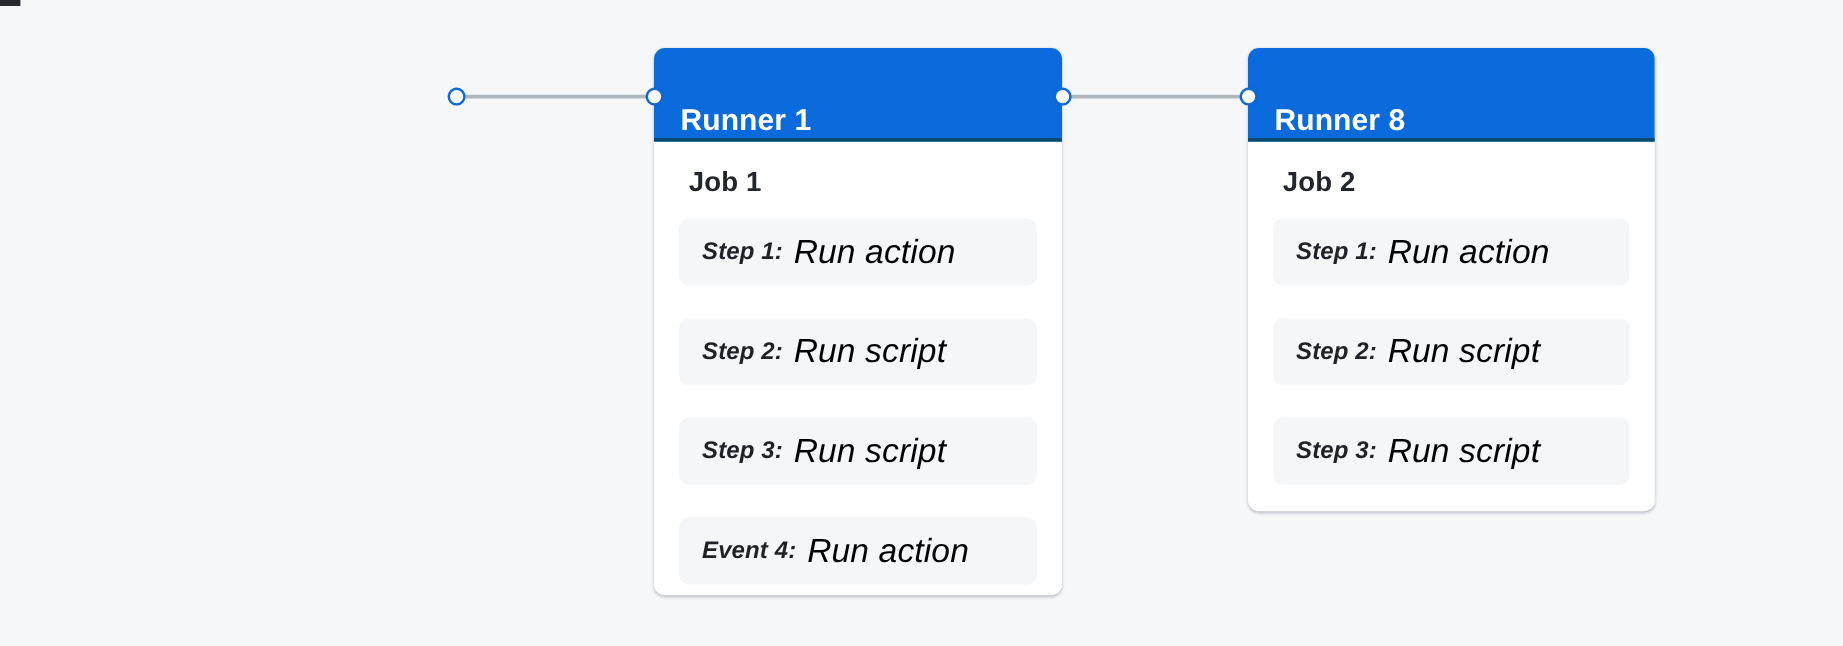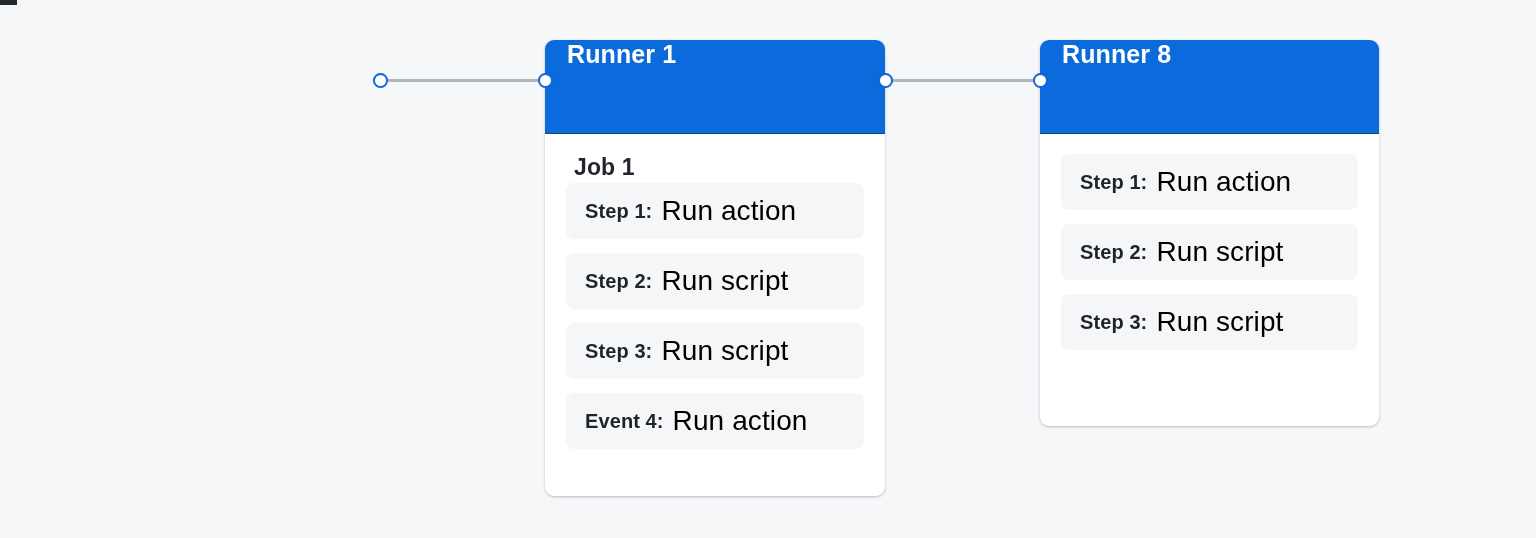--- a/index.html
+++ b/index.html
@@ -82,48 +82,49 @@
   
   .runner-card {
     position: absolute;
     background: #ffffff;
     border-radius: 9px;
     box-shadow: 0 1px 3px rgba(16,24,40,0.17), 0 1px 2px rgba(16,24,40,0.10);
     overflow: hidden;
     z-index: 2;
   }
   .runner-header {
-    height: 94px;
+    height: 78px;
     background: #0b6bdc;
     display: flex;
-    align-items: flex-start;
-    border-bottom: 1px solid #0c4a6e;
+    align-items: flex-end;
+    border-bottom: 3px solid #0c4a6e;
   }
   .runner-title {
     color: #ffffff;
     font-size: 25px;
     font-weight: bold;
     letter-spacing: 0.1px;
     padding-left: 22px;
   }
   .runner-body {
     padding: 20px 21px 22px 21px;
   }
   .job-title {
     font-size: 23px;
     font-weight: bold;
     color: #22262c;
     letter-spacing: 0.1px;
-    margin-bottom: 2px;
+    margin-bottom: 17px;
     margin-left: 8px;
   }
   .steps {
     display: flex;
     flex-direction: column;
-    gap: 14px;
+    gap: 27px;
+    font-style: italic;
   }
   .step-row {
     background: #f4f6f8;
     border-radius: 8px;
     height: 56px;
     display: flex;
     align-items: center;
     padding-left: 19px;
     gap: 9px;
   }
@@ -184,20 +185,21 @@
     </div>
   </div>
   <div class="handle" style="left:538px; top:73px;"></div>
   <div class="handle" style="left:878px; top:73px;"></div>
 
   <div class="runner-card" id="runner-2">
     <div class="runner-header">
       <span class="runner-title">Runner 8</span>
     </div>
     <div class="runner-body">
+      <div class="job-title">Job 2</div>
       <div class="steps">
         <div class="step-row">
           <span class="step-label">Step 1:</span>
           <span class="step-value">Run action</span>
         </div>
         <div class="step-row">
           <span class="step-label">Step 2:</span>
           <span class="step-value">Run script</span>
         </div>
         <div class="step-row">

